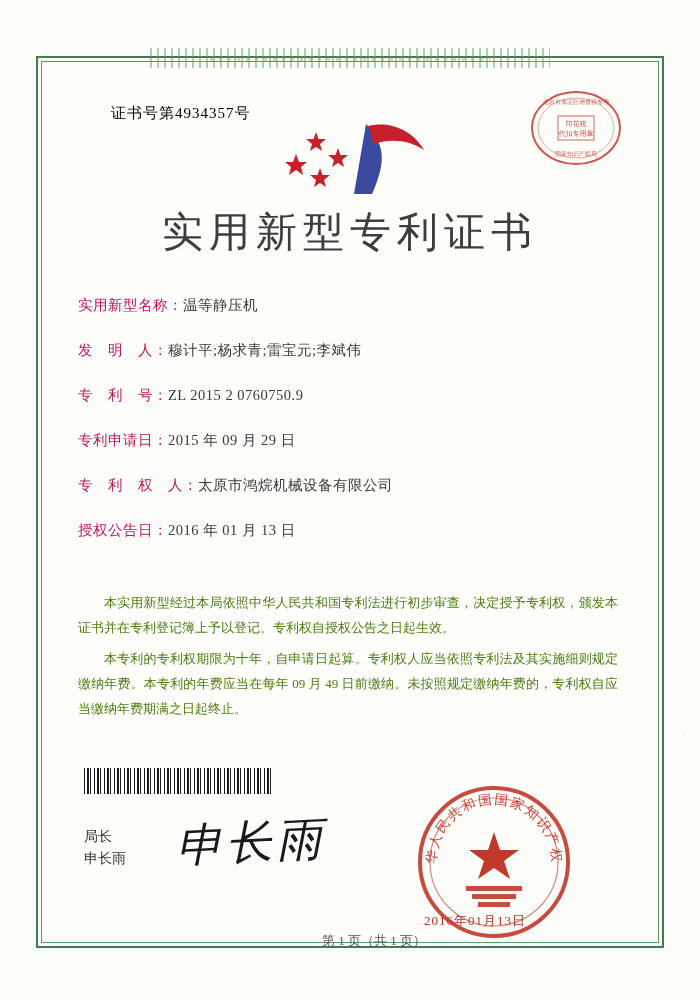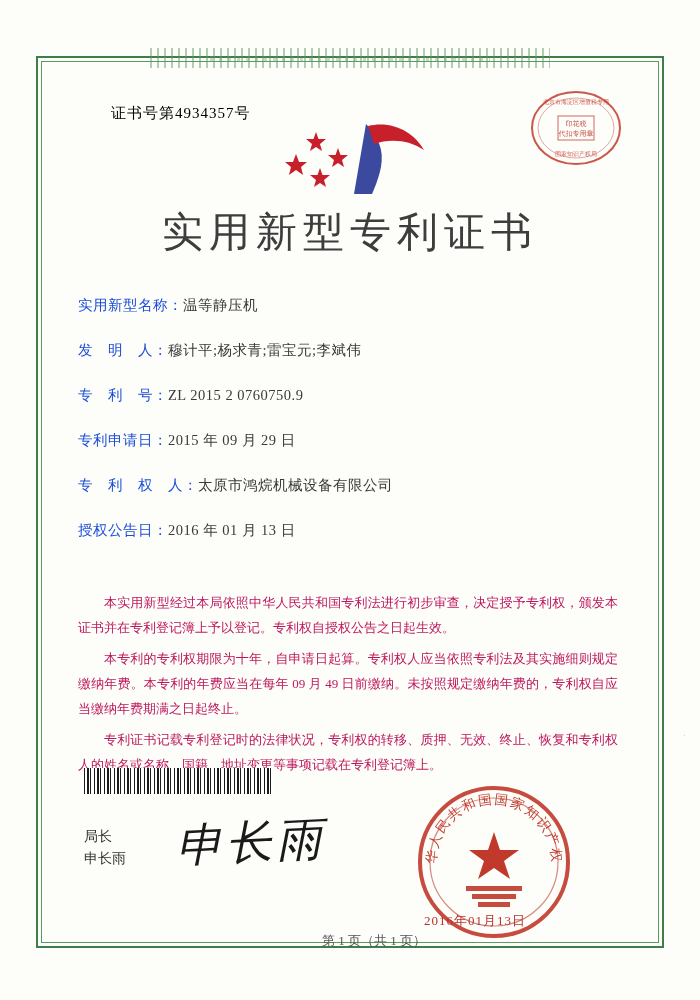--- a/index.html
+++ b/index.html
@@ -107,36 +107,36 @@
     font-size: 14.5px;
     color: #444;
   }
   .field-row {
     margin-bottom: 26px;
     letter-spacing: .5px;
     white-space: nowrap;
   }
   .field-label {
     display: inline-block;
-    color: #1d4ed8;
+    color: #be185d;
   }
   .field-value {
     display: inline;
     color: #3a3a3a;
   }
 
   
   .body-text {
     position: absolute;
     left: 78px;
     top: 590px;
     width: 540px;
     font-size: 13px;
     line-height: 25px;
-    color: #be185d;
+    color: #4d7c0f;
     text-align: justify;
   }
   .body-text p {
     margin: 0 0 6px 0;
     text-indent: 26px;
   }
 
   
   .barcode {
     position: absolute;
@@ -278,21 +278,20 @@
       <span class="field-label">专　利　权　人：</span><span class="field-value">太原市鸿烷机械设备有限公司</span>
     </div>
     <div class="field-row">
       <span class="field-label">授权公告日：</span><span class="field-value">2016 年 01 月 13 日</span>
     </div>
   </div>
 
   <div class="body-text">
     <p>本实用新型经过本局依照中华人民共和国专利法进行初步审查，决定授予专利权，颁发本证书并在专利登记簿上予以登记。专利权自授权公告之日起生效。</p>
     <p>本专利的专利权期限为十年，自申请日起算。专利权人应当依照专利法及其实施细则规定缴纳年费。本专利的年费应当在每年 09 月 49 日前缴纳。未按照规定缴纳年费的，专利权自应当缴纳年费期满之日起终止。</p>
-    <p>专利证书记载专利登记时的法律状况，专利权的转移、质押、无效、终止、恢复和专利权人的姓名或名称、国籍、地址变更等事项记载在专利登记簿上。</p>
   </div>
 
   <div class="barcode"></div>
 
   <div class="director">
     <div>局长</div>
     <div>申长雨</div>
   </div>
 
   <div class="signature">申长雨</div>

